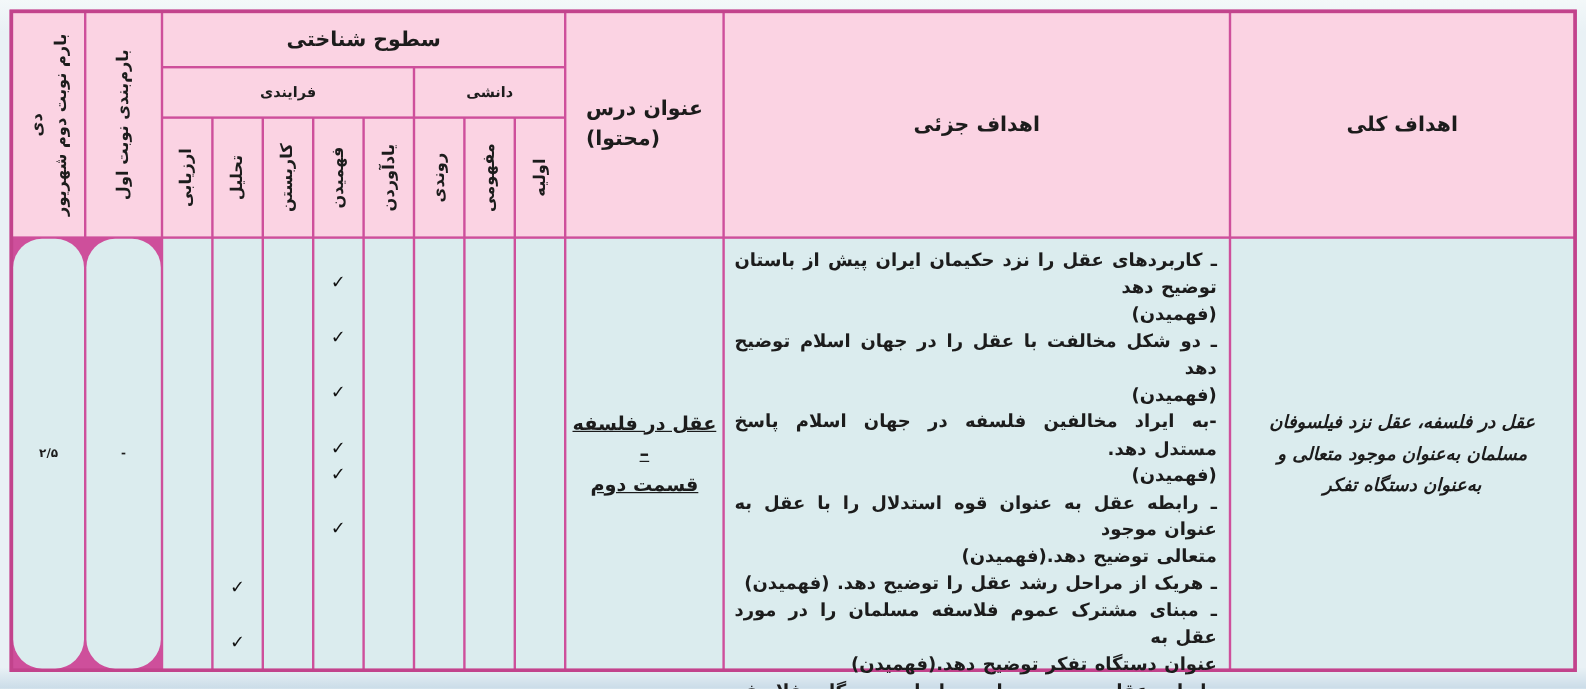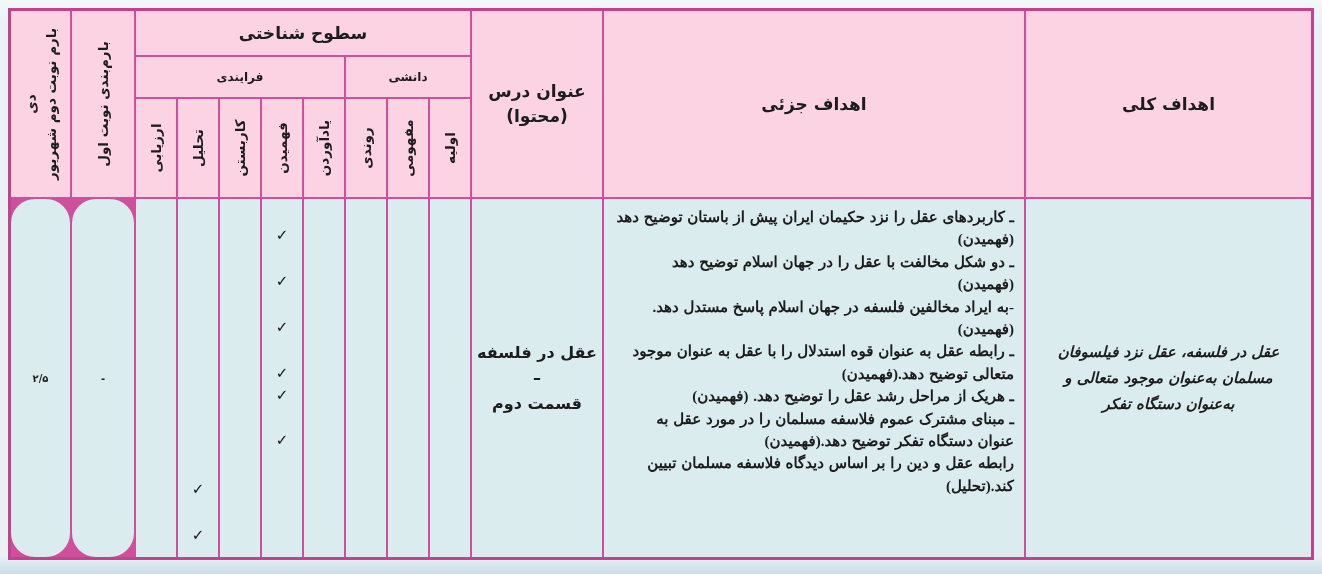--- a/index.html
+++ b/index.html
@@ -18,21 +18,21 @@
     background:#ce4f9b;
     border:3px solid #c2438c;
   }
   .cell{
     display:flex;align-items:center;justify-content:center;
     position:relative;overflow:visible;
     color:#1c1c1c;font-weight:bold;
   }
   .hdr{background:#fbd3e3;}
   .bdy{background:#dbecee;}
-  .big{font-size:17px;text-align:center;white-space:pre-line;line-height:1.45;}
+  .big{font-size:17px;text-align:left;white-space:pre-line;line-height:1.45;}
   .grp{font-size:12px;}
   .vlabel{
     white-space:nowrap;font-size:13.5px;
     transform:rotate(-90deg);
   }
   .v2{
     position:absolute;left:50%;top:50%;
     transform:translate(-50%,-50%) rotate(-90deg);
     display:flex;flex-direction:column-reverse;align-items:center;
     font-size:13.5px;line-height:1.5;
@@ -106,37 +106,37 @@
     <div class="v2">
       <span>بارم نوبت دوم شهریور</span>
       <span>دی</span>
     </div>
   </div>
 
   <div class="cell bdy overall-body" style="grid-column:1;grid-row:4;">عقل در فلسفه، عقل نزد فیلسوفان
 مسلمان به‌عنوان موجود متعالی و
 به‌عنوان دستگاه تفکر</div>
 
-  <div class="cell bdy objectives" style="grid-column:2;grid-row:4;font-family:Liberation Serif, serif;">
+  <div class="cell bdy objectives" style="grid-column:2;grid-row:4;">
       <div class="objective">ـ کاربردهای عقل را نزد حکیمان ایران پیش از باستان توضیح دهد
 (فهمیدن)</div>
       <div class="objective">ـ دو شکل مخالفت با عقل را در جهان اسلام توضیح دهد
 (فهمیدن)</div>
       <div class="objective">-به ایراد مخالفین فلسفه در جهان اسلام پاسخ مستدل دهد.
 (فهمیدن)</div>
       <div class="objective">ـ رابطه عقل به عنوان قوه استدلال را با عقل به عنوان موجود
 متعالی توضیح دهد.(فهمیدن)</div>
       <div class="objective">ـ هریک از مراحل رشد عقل را توضیح دهد. (فهمیدن)</div>
       <div class="objective">ـ مبنای مشترک عموم فلاسفه مسلمان را در مورد عقل به
 عنوان دستگاه تفکر توضیح دهد.(فهمیدن)</div>
       <div class="objective">رابطه عقل و دین را بر اساس دیدگاه فلاسفه مسلمان تبیین
 کند.(تحلیل)</div>
     </div>
 
-  <div class="cell bdy lesson-body" style="grid-column:3;grid-row:4;">عقل در فلسفه –
+  <div class="cell bdy lesson-body" style="grid-column:3;grid-row:4;text-decoration:underline;">عقل در فلسفه –
 قسمت دوم</div>
 
   <div class="cell bdy" style="grid-column:4;grid-row:4;"></div>
   <div class="cell bdy" style="grid-column:5;grid-row:4;"></div>
   <div class="cell bdy" style="grid-column:6;grid-row:4;"></div>
   <div class="cell bdy" style="grid-column:7;grid-row:4;"></div>
 
   <div class="cell bdy" style="grid-column:8;grid-row:4;">
     <span class="check" style="top:27px">✓</span>
     <span class="check" style="top:73px">✓</span>

